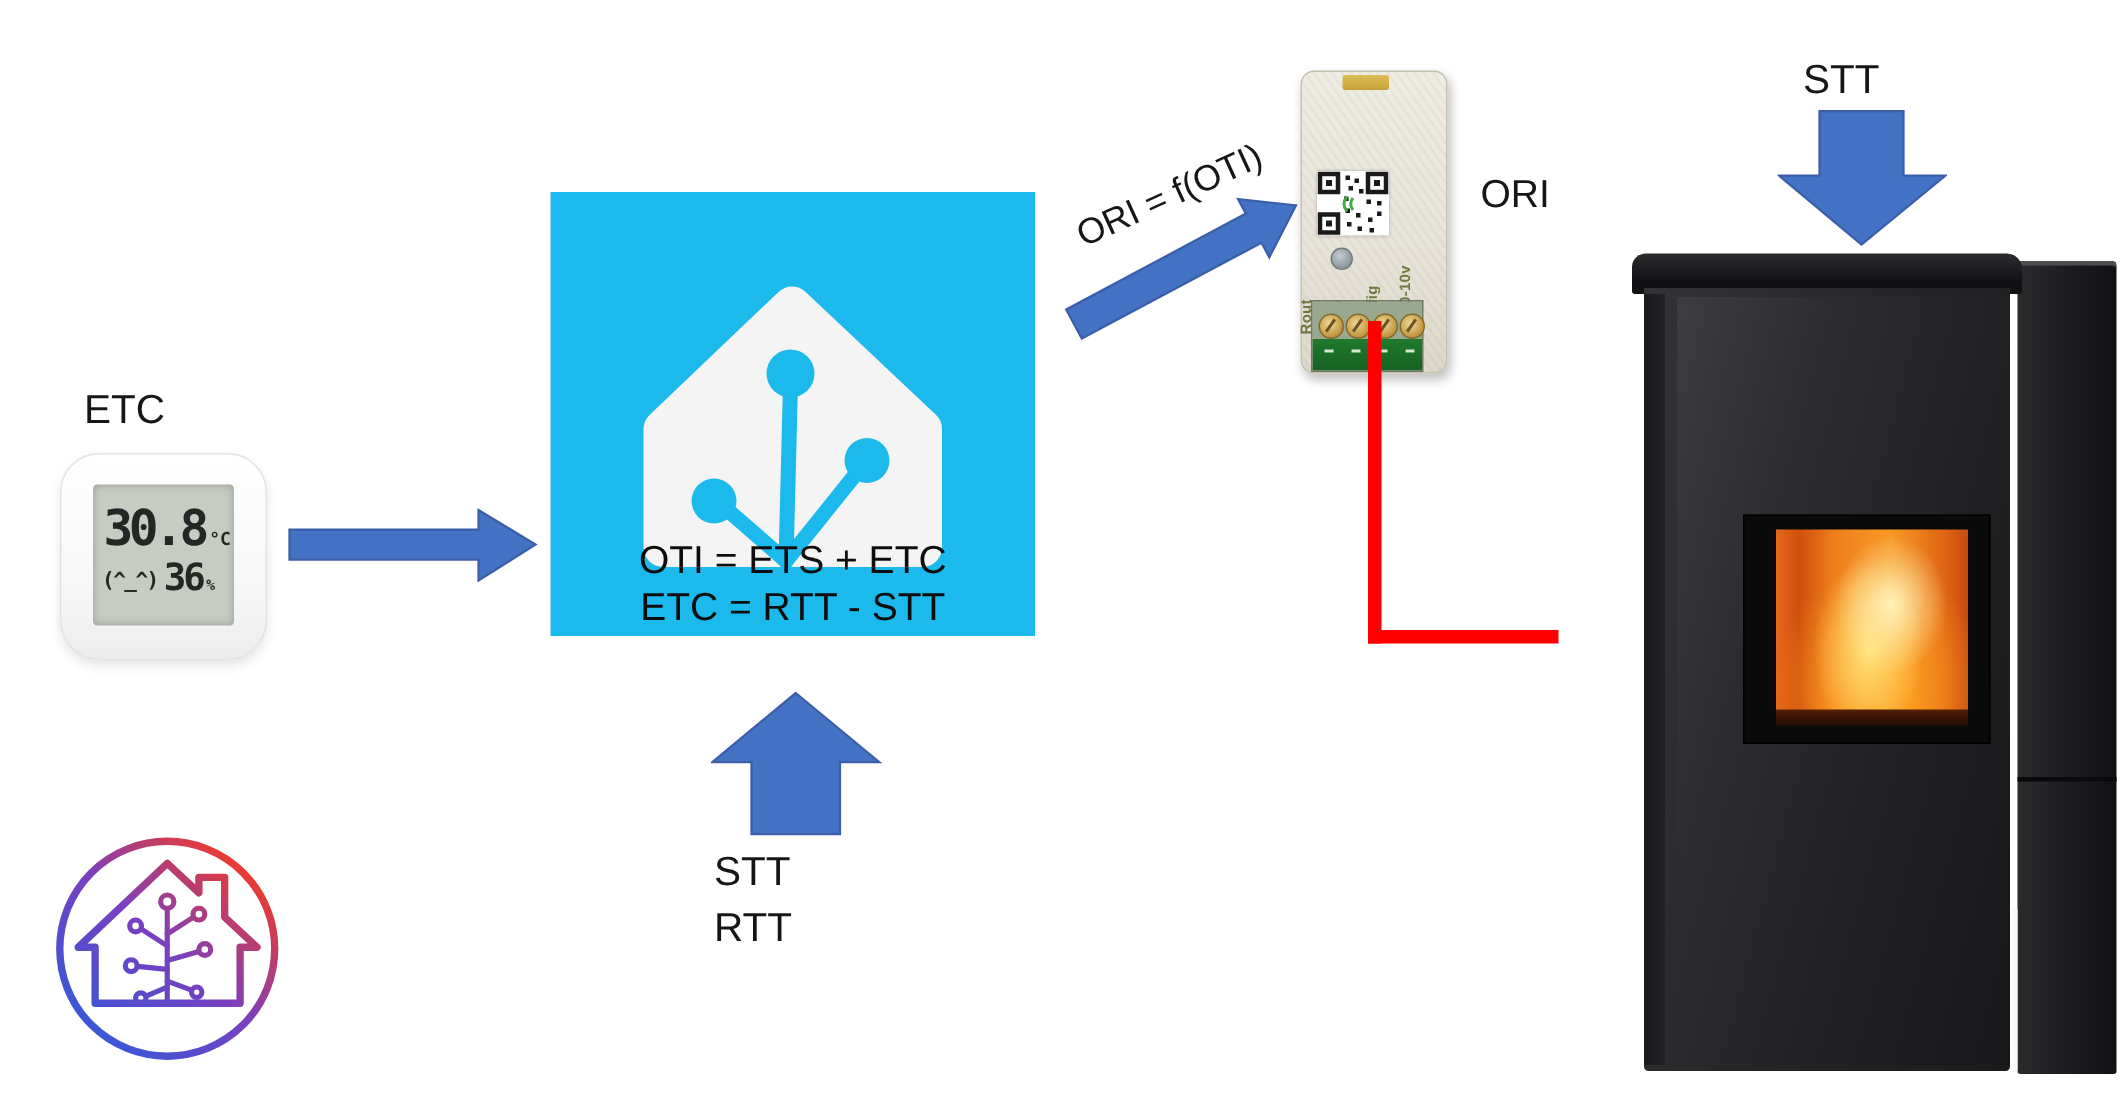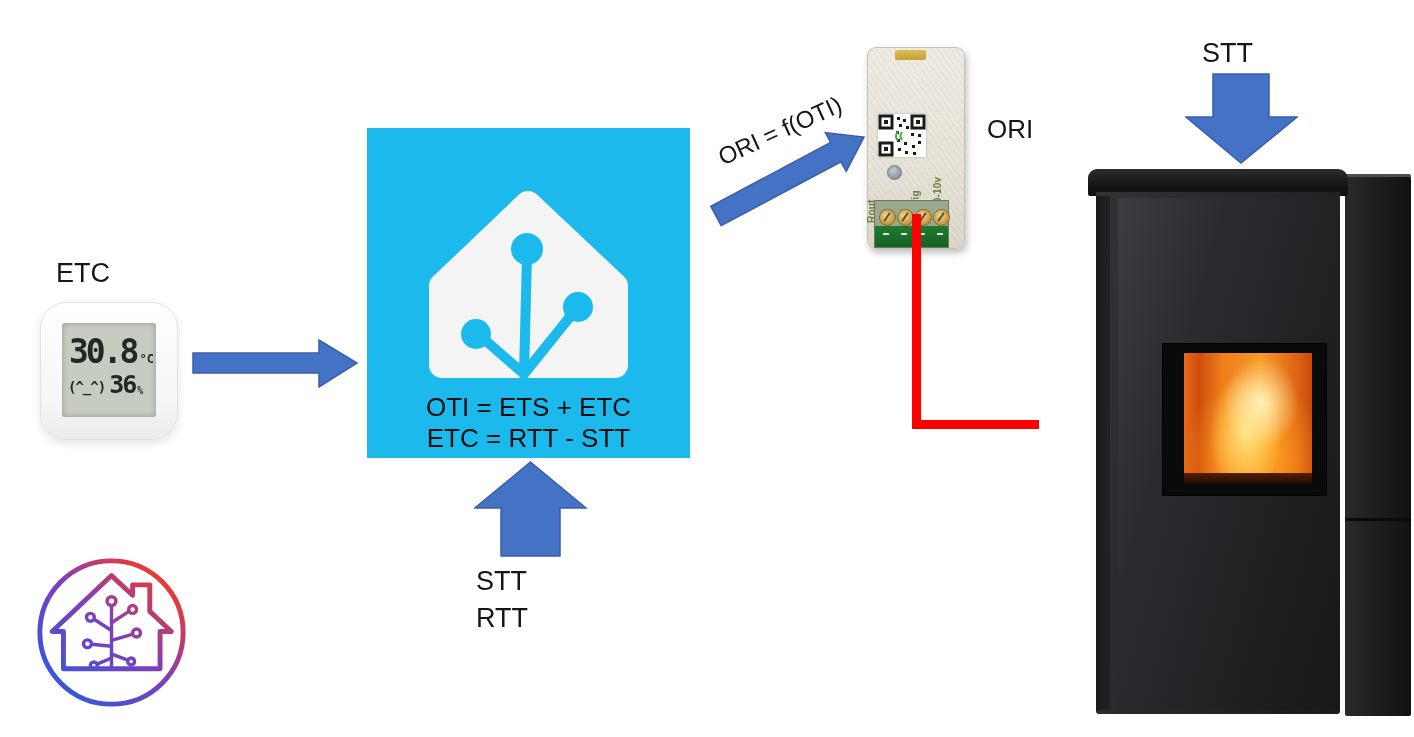--- a/index.html
+++ b/index.html
@@ -35,21 +35,21 @@
   #arrow-sensor-to-ha{left:192px;top:339px;}
   #arrow-feedback-up{left:474px;top:461px;}
   #arrow-stt-down{left:1185px;top:73px;z-index:5;}
   #ori-arrow{left:705px;top:125px;}
   #ori-arrow-label{
     left:700px;top:117px;width:160px;height:28px;font-size:24px;
     transform:rotate(-24.5deg);text-align:center;white-space:nowrap;
   }
 
   
-  #ha-box{left:367px;top:128px;width:323px;height:330px;background:#1BB9EC;}
+  #ha-box{left:367px;top:128px;width:323px;height:296px;background:#1BB9EC;}
   #ha-logo{position:absolute;left:60px;top:60px;}
   #ha-formulas{position:absolute;left:0;bottom:4px;width:100%;text-align:center;
     font-size:26px;line-height:31px;color:#0d0d0d;}
 
   
   #feedback-labels{left:476px;top:563px;width:110px;font-size:27px;line-height:37px;}
 
   
   #dac-module{
     left:867px;top:47px;width:96px;height:200px;border-radius:9px;

